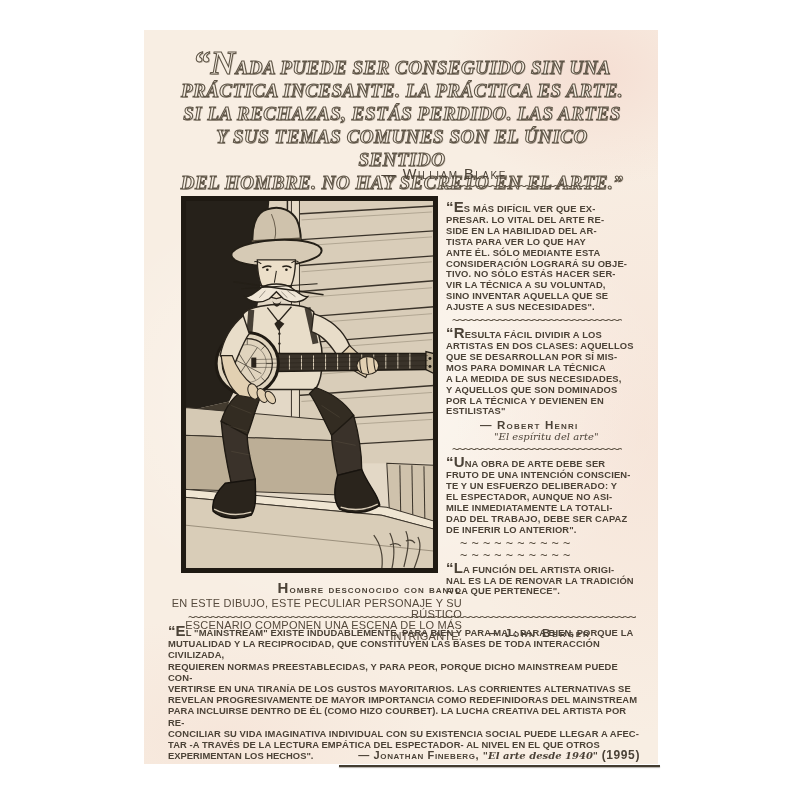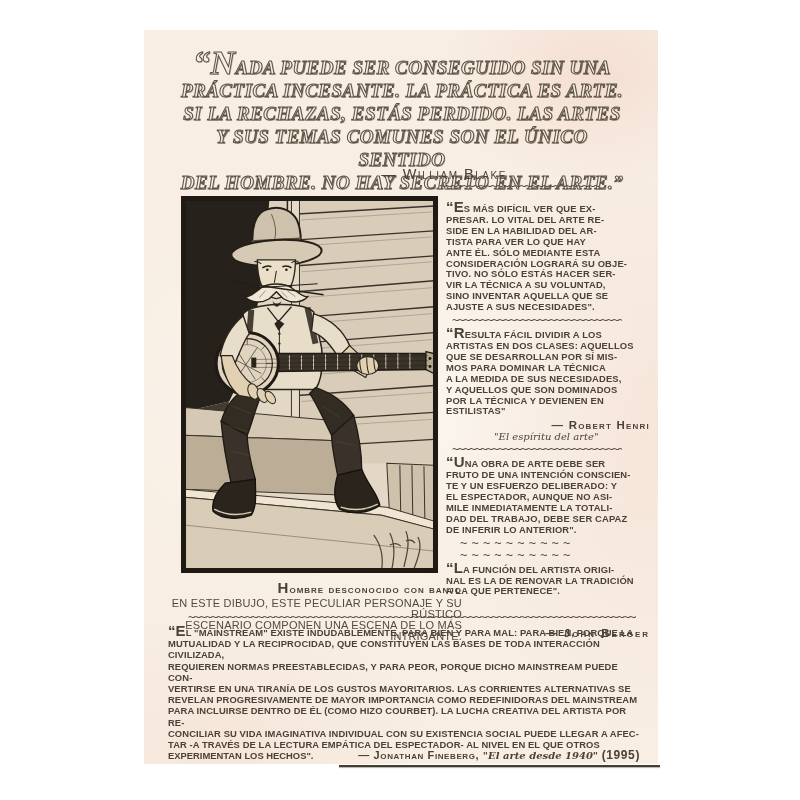--- a/index.html
+++ b/index.html
@@ -60,21 +60,21 @@
   .right-col{position:absolute;left:302px;top:172px;width:204px;}
   .q{
     font-size:9.4px;line-height:10.9px;letter-spacing:.15px;color:#4b4237;
     white-space:pre-line;font-weight:bold;
   }
   .q::first-letter{font-size:15px;}
   .sep{margin:3px 0 3px 6px;width:170px;}
   .sep.small{width:110px;margin-left:14px;}
   .q-attr{
     font-size:11.5px;font-weight:bold;letter-spacing:1.2px;font-variant:small-caps;
-    color:#4b4237;margin:2px 0 0 34px;text-align:right;
+    color:#4b4237;margin:2px 0 0 34px;
   }
   .q-src{
     font-family:"DejaVu Serif",serif;font-style:italic;font-size:10px;
     color:#4b4237;margin:0 0 2px 48px;
   }
   .q-attr.berger{margin-left:40px;letter-spacing:2px;margin-top:30px;}
   
   .full-divider{position:absolute;left:44px;top:583px;width:448px;}
   .bottom-quote{position:absolute;left:24px;top:595px;width:472px;}
   .bq-text{

